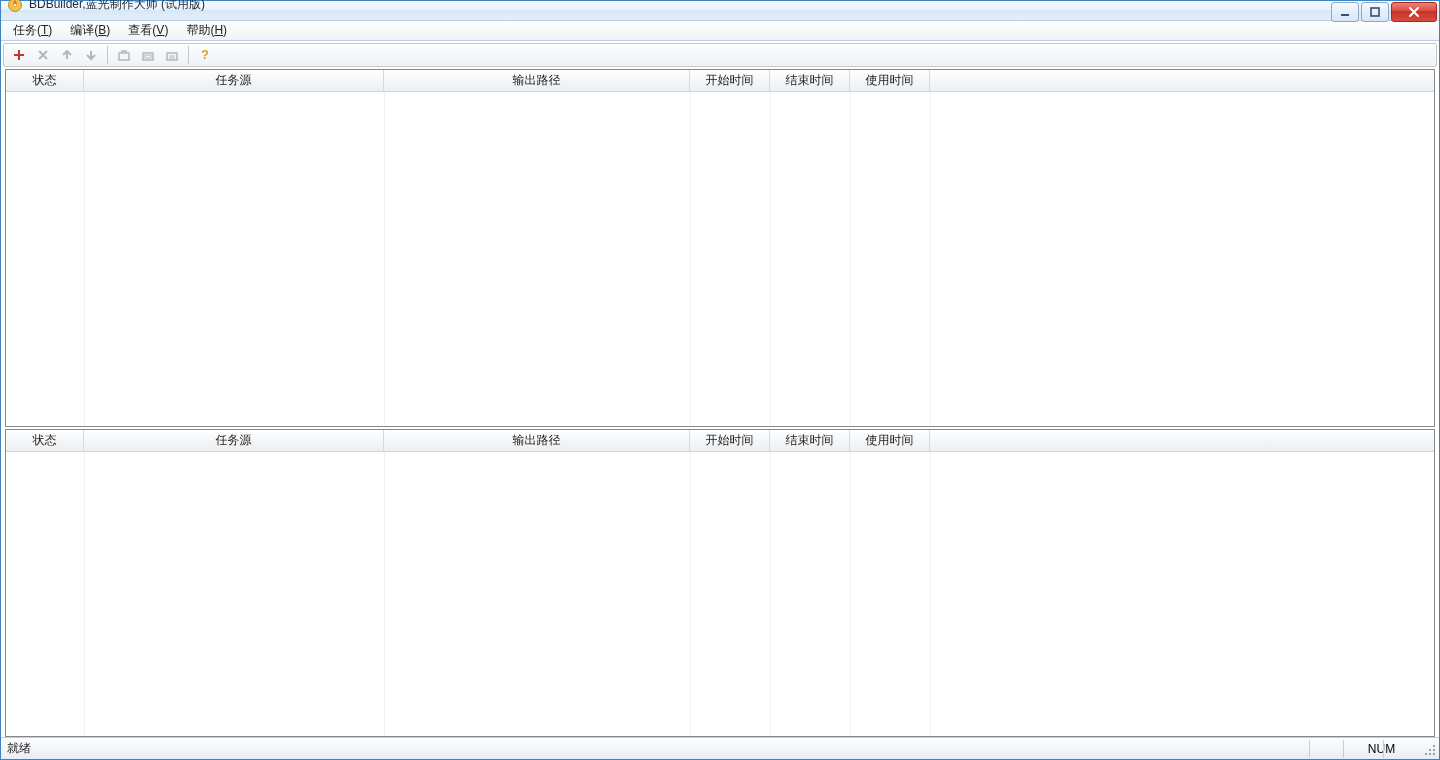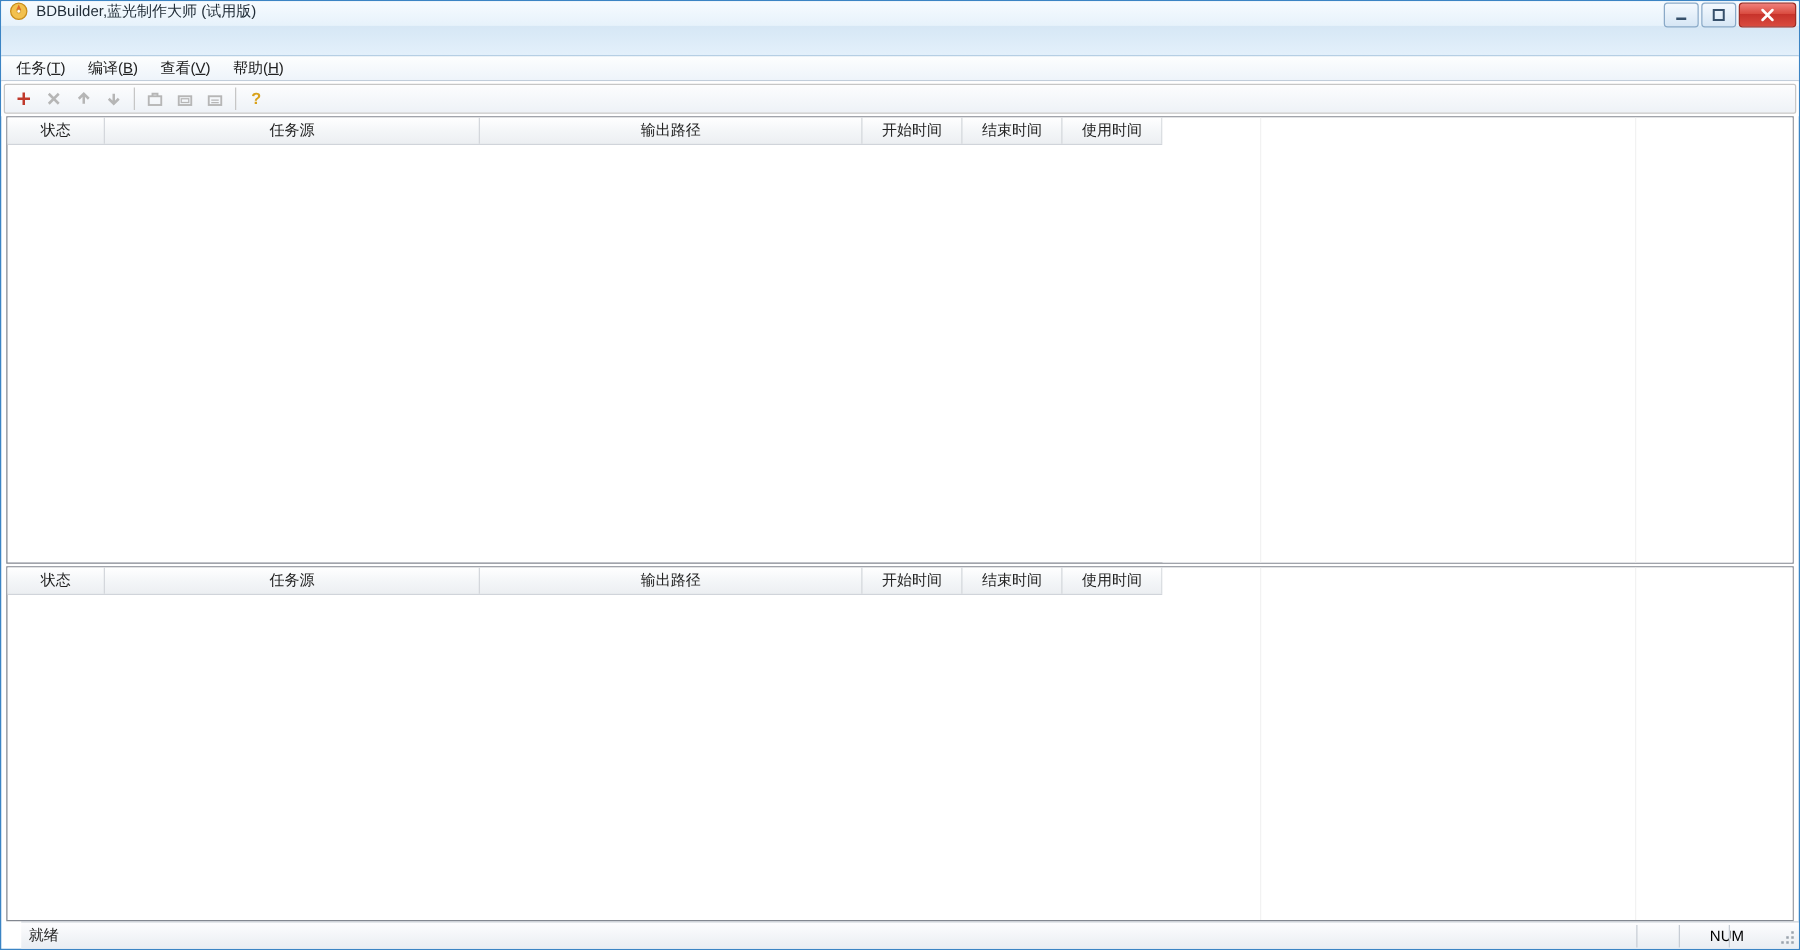--- a/index.html
+++ b/index.html
@@ -1,21 +1,21 @@
 <!DOCTYPE html>
 <html><head>
 <meta charset="utf-8">
 <style>
   * { box-sizing: border-box; margin: 0; padding: 0; }
   html, body { width: 1440px; height: 760px; font-family: "Microsoft YaHei", Tahoma, Arial, sans-serif; font-size: 12px; background: #fff; overflow: hidden; }
 
   .window { width: 1440px; height: 760px; border: 1px solid #3b84c4; background: #fff; display: flex; flex-direction: column; position: relative; }
 
   
-  .titlebar { height: 44px; background: linear-gradient(to bottom, #f6fbff 0%, #e7f2fb 45%, #d6e7f5 46%, #e3f0fb 100%); border-bottom: 1px solid #b6cfe4; display: flex; align-items: flex-start; padding: 0 4px 12px 6px; position: relative; }
+  .titlebar { height: 20px; background: linear-gradient(to bottom, #f6fbff 0%, #e7f2fb 45%, #d6e7f5 46%, #e3f0fb 100%); border-bottom: 1px solid #b6cfe4; display: flex; align-items: center; padding: 0 4px 12px 6px; position: relative; }
   .titlebar .app-icon { width: 16px; height: 16px; margin-right: 6px; display: flex; align-items: center; justify-content: center; }
   .titlebar .title-text { color: #1f2b36; font-size: 12px; white-space: nowrap; }
   .win-controls { position: absolute; right: 2px; top: 1px; display: flex; gap: 2px; }
   .win-btn { height: 20px; border: 1px solid; border-radius: 3px; display: flex; align-items: center; justify-content: center; cursor: default; }
   .win-btn.min, .win-btn.max { width: 28px; background: linear-gradient(to bottom,#f4f9fe,#d6e6f5); border-color:#8aa9c7; }
   .win-btn.close { width: 46px; background: linear-gradient(to bottom,#f07f7a,#d94b3f 45%,#c7322a 46%,#d94b3f); border-color:#a12b22; }
   .win-btn svg { display:block; }
 
   
   .menubar { height: 20px; background: linear-gradient(to bottom,#fdfefe,#eef4fa); border-bottom: 1px solid #c2cedb; display:flex; align-items:center; padding: 0 4px; gap: 2px; }
@@ -24,41 +24,41 @@
 
   
   .toolbar-wrap { padding: 2px 2px 2px 2px; background:#fff; }
   .toolbar { height: 24px; background: linear-gradient(to bottom,#fcfdfe,#eef2f7); border: 1px solid #c6c6c6; border-radius: 2px; display:flex; align-items:center; padding: 0 4px; gap: 2px; }
   .tbtn { width: 22px; height: 20px; display:flex; align-items:center; justify-content:center; border-radius:2px; cursor:default; }
   .tsep { width: 1px; height: 18px; background:#c6c6c6; margin: 0 3px; }
   .tbtn svg { display:block; }
 
   
   .content { flex: 1 1 auto; display:flex; flex-direction:column; padding: 0 4px; gap: 2px; min-height: 0; }
-  .pane { border: 1px solid #828790; background:#fff; display:flex; flex-direction:row; }
+  .pane { border: 1px solid #828790; background:#fff; display:flex; flex-direction:column; }
   .pane.top { flex: 0 0 358px; }
   .pane.bottom { flex: 1 1 auto; }
 
   .grid-header { height: 22px; background: linear-gradient(to bottom,#ffffff,#f4f6f8 50%,#eceff2); display:flex; border-bottom: 1px solid #d0d4da; }
   .hcell { border-right: 1px solid #d4d7dc; display:flex; align-items:center; justify-content:center; color:#222; font-size:12px; position:relative; }
   .hcell:last-child { border-right: none; }
   .grid-body { flex: 1 1 auto; background:#fff; position:relative; overflow:hidden; }
   .vlines { position:absolute; inset:0; pointer-events:none; }
   .vlines div { position:absolute; top:0; bottom:0; width:1px; background:#f2f2f2; }
 
   .col-status { width: 78px; }
   .col-src    { width: 300px; }
   .col-out    { width: 306px; }
   .col-start  { width: 80px; font-family: Liberation Mono, monospace;  }
   .col-end    { width: 80px;  }
   .col-used   { width: 80px;  }
   .col-rest   { flex: 1 1 auto; }
 
   
-  .statusbar { height: 22px; background: linear-gradient(to bottom,#fdfdfe,#e9edf2); border-top: 1px solid #c7cdd5; display:flex; align-items:center; padding: 0 6px; position:relative;margin-left:16px; }
+  .statusbar { height: 22px; background: linear-gradient(to bottom,#fdfdfe,#e9edf2); border-top: 1px solid #c7cdd5; display:flex; align-items:center; padding: 0 6px; position:relative; }
   .status-text { color:#222; }
   .status-right { position:absolute; right: 22px; top: 2px; display:flex; align-items:center; gap:0; }
   .status-box { width: 34px; height: 18px; border-left:1px solid #c7cdd5; display:flex; align-items:center; justify-content:center; }
   .status-box.num { width: 40px; padding-left: 36px; }
   .grip { position:absolute; right:2px; bottom:2px; width:16px; height:16px; }
   .grip svg { display:block; }
 
 </style>
 </head>
 <body>

